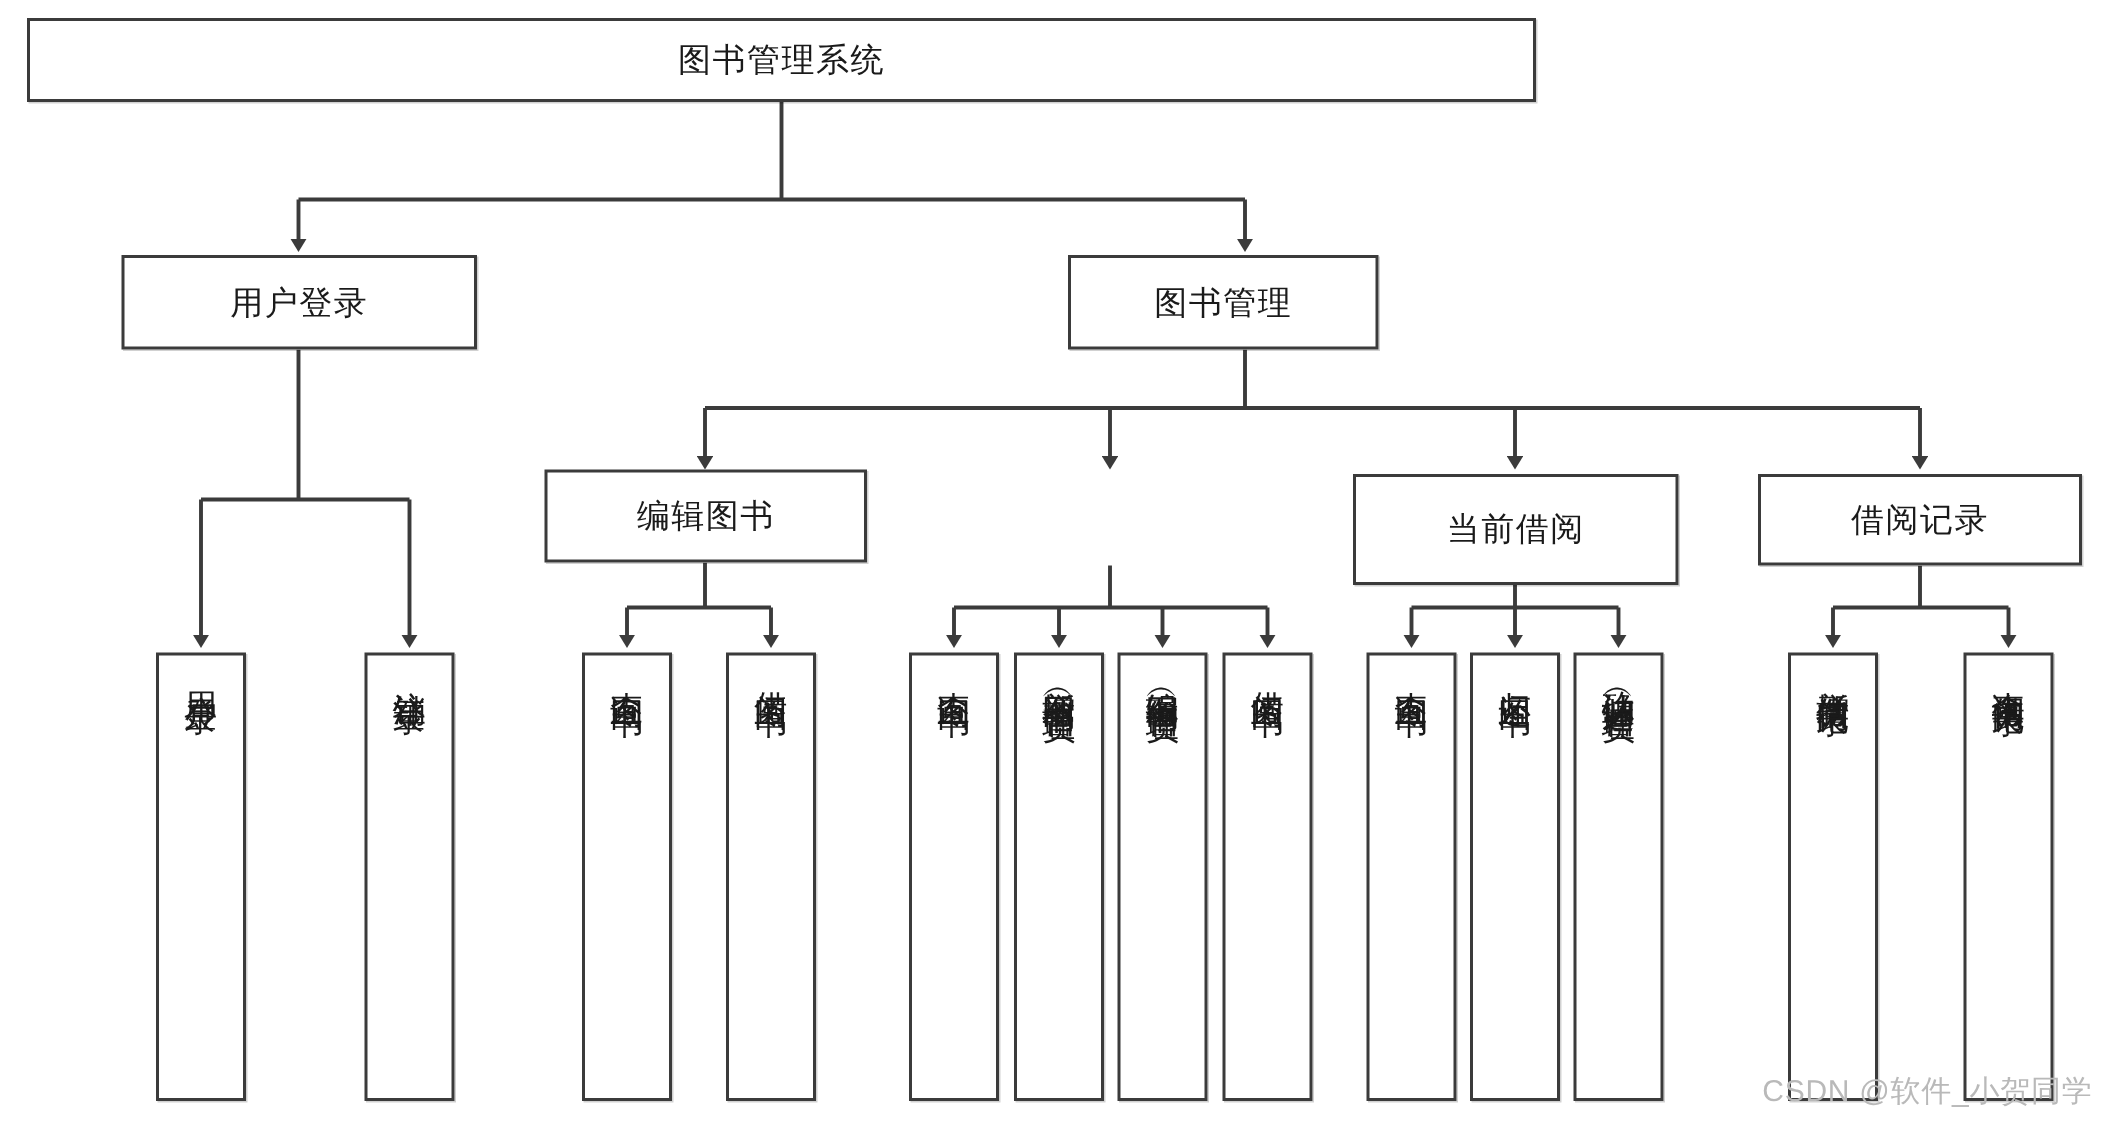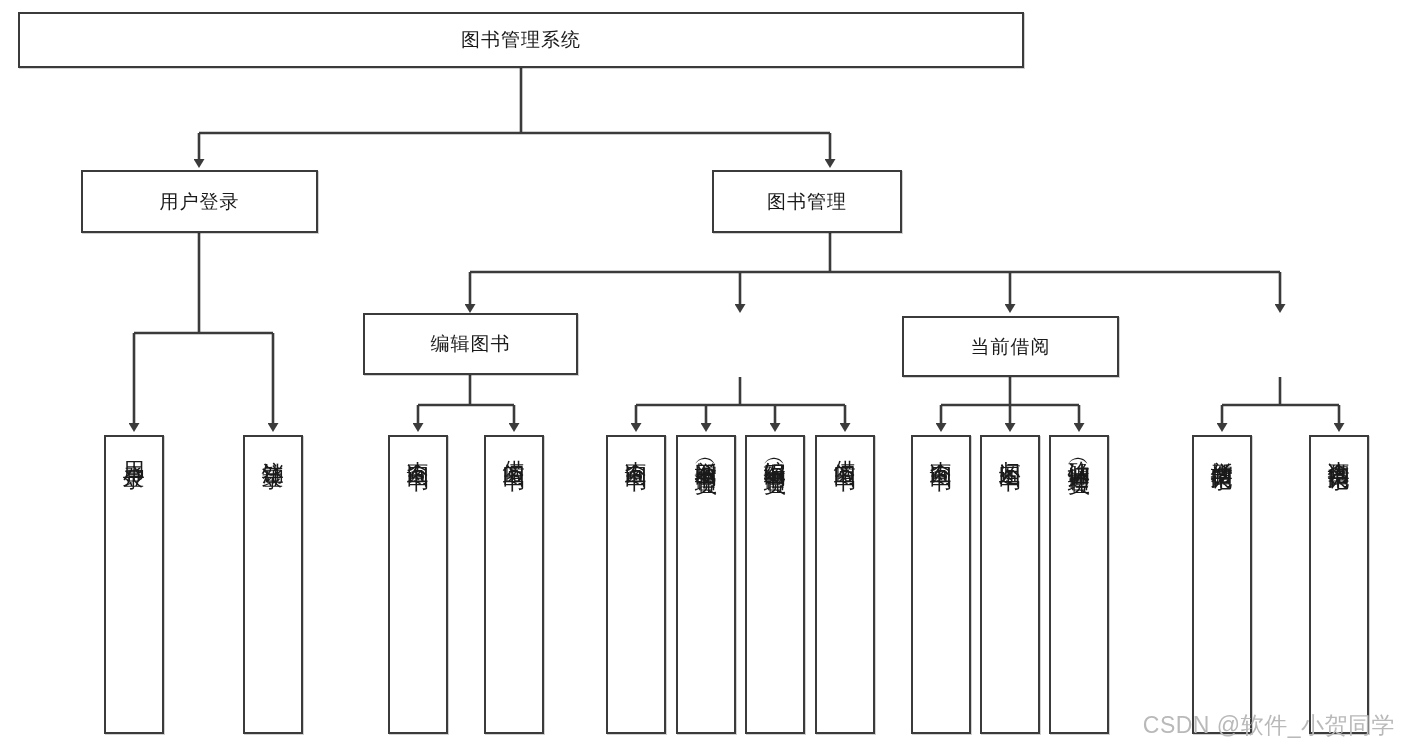--- a/index.html
+++ b/index.html
@@ -27,21 +27,21 @@
     position: absolute;
     border: 2px solid #3b3b3b;
     background: #ffffff;
     display: flex;
     align-items: center;
     justify-content: center;
     color: #1a1a1a;
     box-shadow: 1px 1px 0 rgba(0,0,0,0.18);
   }
   .node .label {
-    font-size: 19px;
+    font-size: 22px;
     line-height: 1.15;
     letter-spacing: 1px;
     white-space: nowrap;
   }
   .node.leaf {
     align-items: flex-start;
     justify-content: center;
     padding-top: 6px;
   }
   .node.leaf .label {
@@ -52,21 +52,21 @@
     letter-spacing: 3px;
     white-space: nowrap;
   }
   .node.leaf.tall .label {
     letter-spacing: 2px;
   }
   #watermark {
     position: absolute;
     right: 10px;
     bottom: 6px;
-    font-size: 23px;
+    font-size: 20px;
     color: #b9b9b9;
     white-space: nowrap;
     letter-spacing: 0.5px;
   }
 </style>
 </head>
 <body>
 
 <div id="canvas">
 
@@ -121,29 +121,32 @@
     </g>
   </svg>
 
   <div class="node" style="left:18px; top:12px; width:1006px; height:56px;">
     <span class="label">图书管理系统</span>
   </div>
 
   <div class="node" style="left:81px; top:170px; width:237px; height:63px;">
     <span class="label">用户登录</span>
   </div>
-  <div class="node" style="left:712px; top:170px; width:190px; height:63px;">
+  <div class="node" style="left:712px; top:170px; width:207px; height:63px;">
     <span class="label">图书管理</span>
   </div>
 
   <div class="node" style="left:363px; top:313px; width:215px; height:62px;">
     <span class="label">编辑图书</span>
   </div>
-  <div class="node" style="left:902px; top:316px; width:217px; height:61px;">
+  <div class="node" style="left:902px; top:316px; width:217px; height:74px;">
     <span class="label">当前借阅</span>
+  </div>
+  <div class="node" style="left:1172px; top:316px; width:216px; height:61px;">
+    <span class="label">借阅记录</span>
   </div>
 
   <div class="node leaf" style="left:104px; top:435px; width:60px; height:299px;">
     <span class="label">用户登录</span>
   </div>
   <div class="node leaf" style="left:243px; top:435px; width:60px; height:299px;">
     <span class="label">注销登录</span>
   </div>
 
   <div class="node leaf" style="left:388px; top:435px; width:60px; height:299px;">

